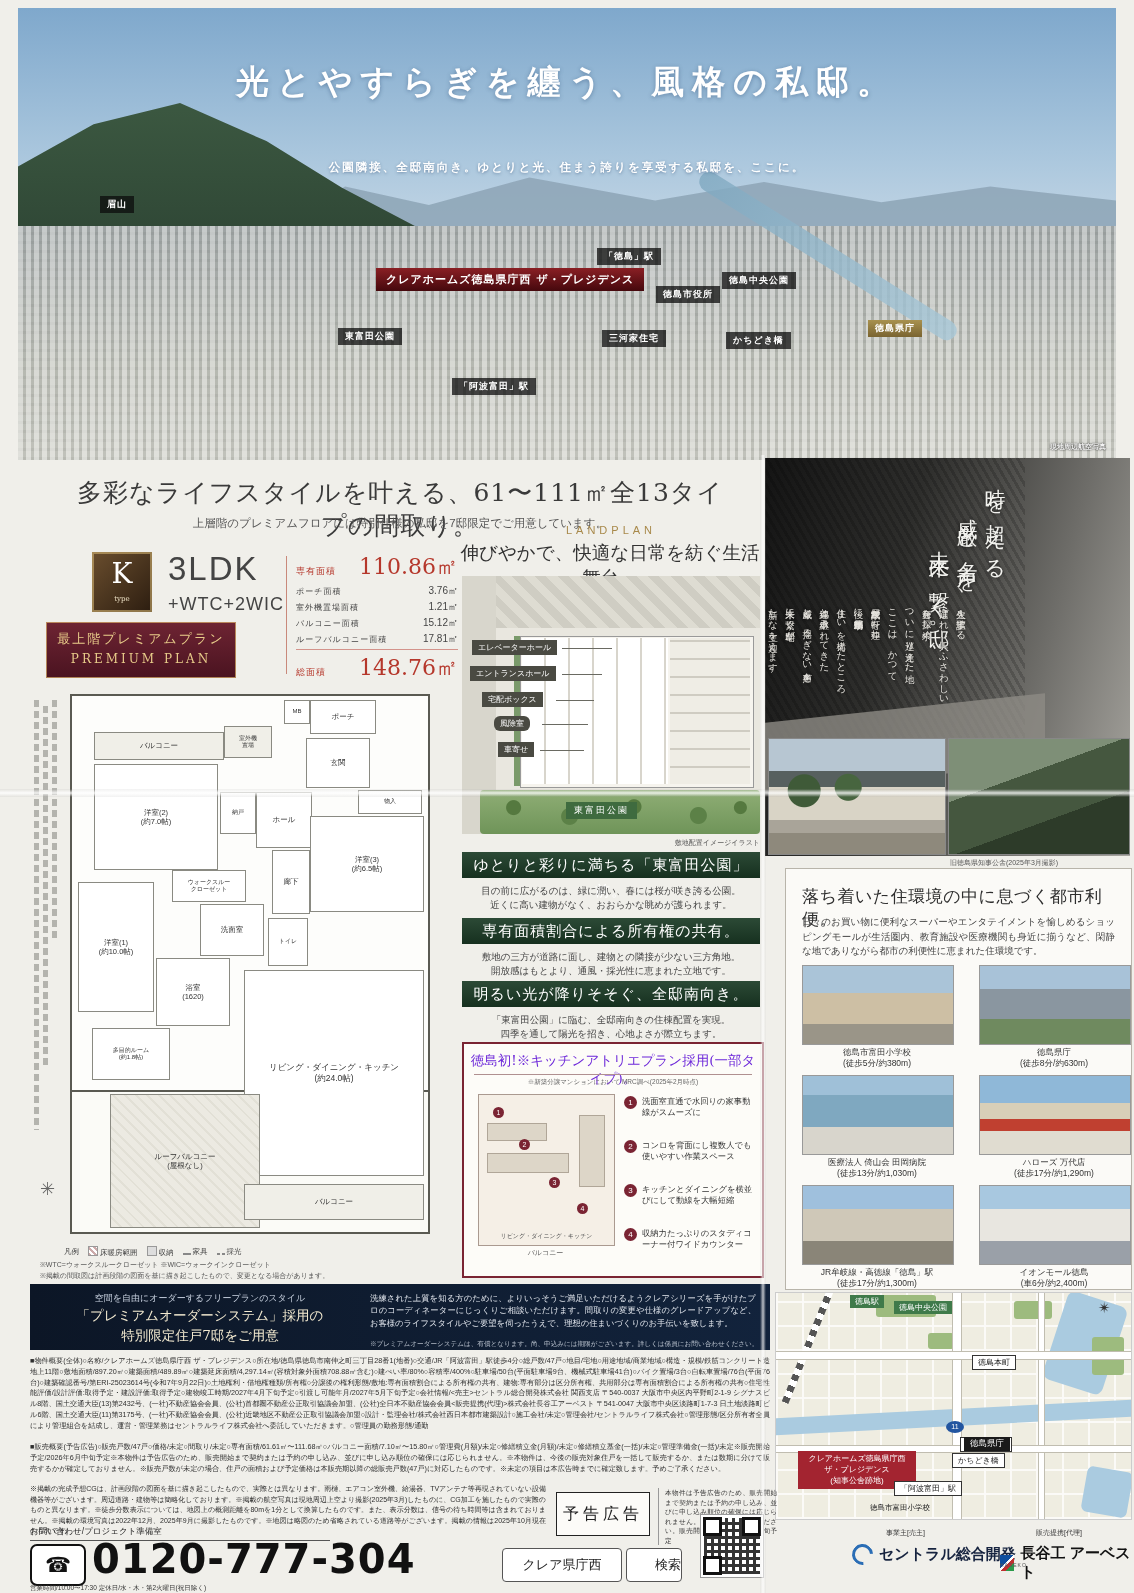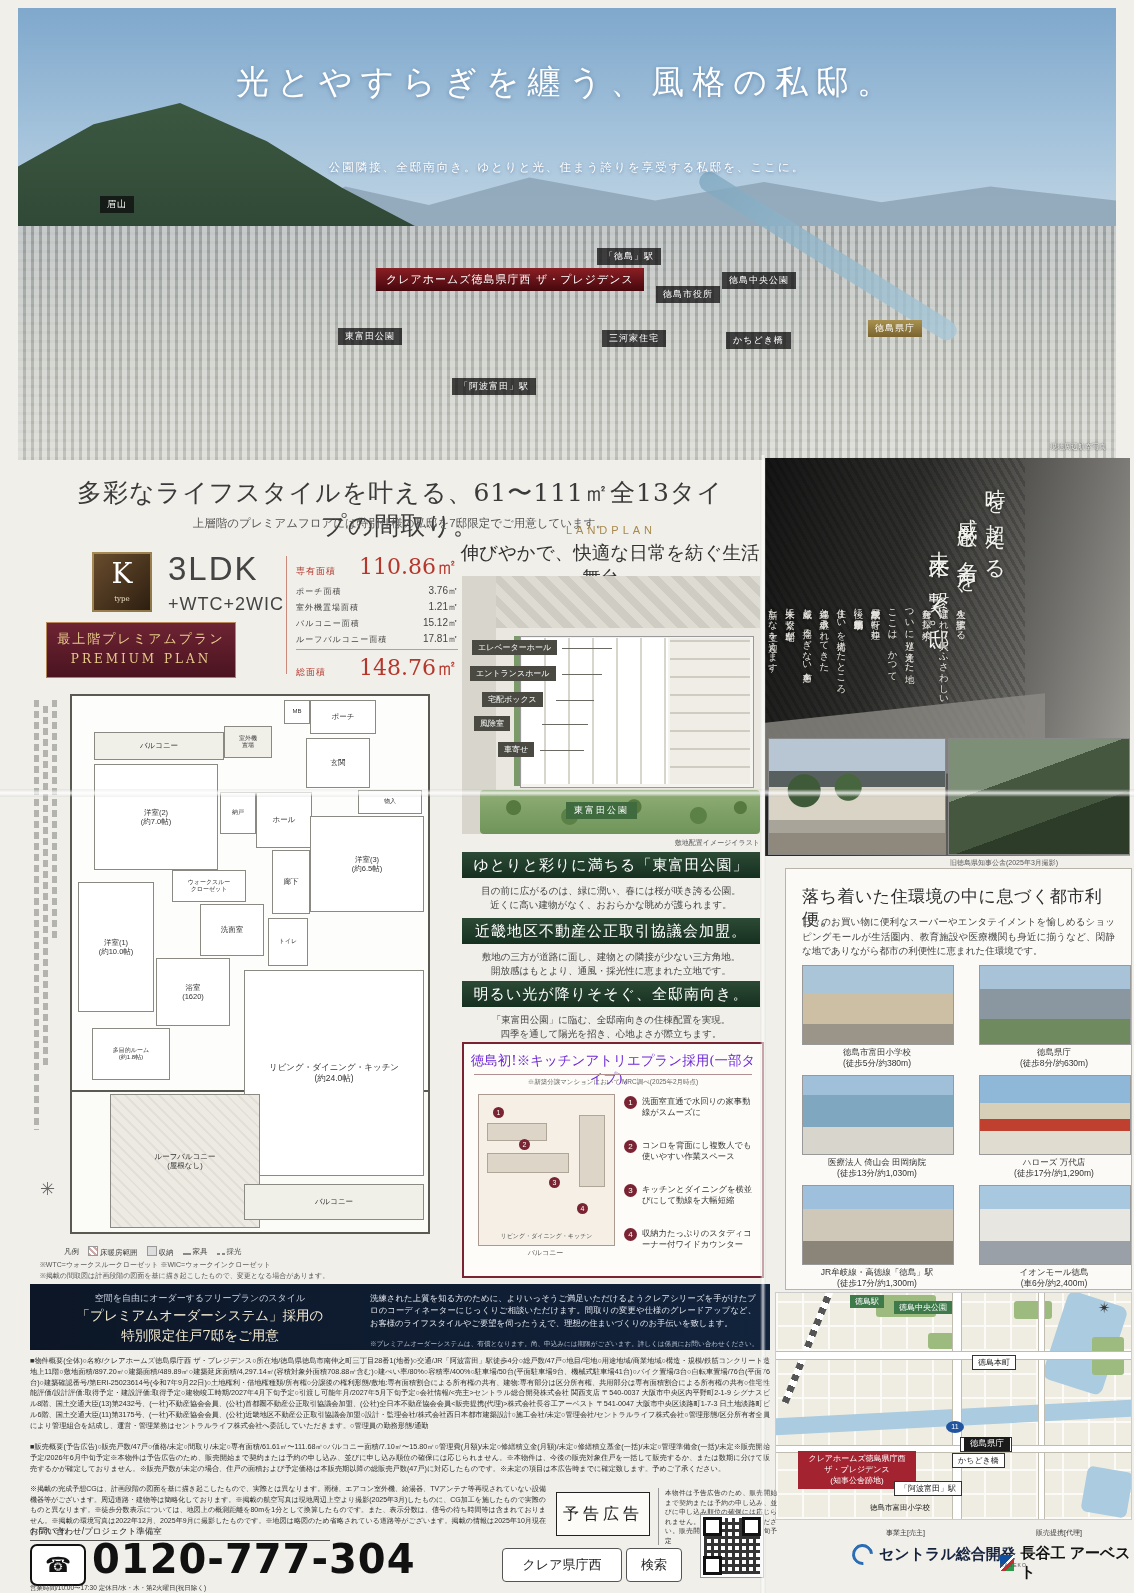--- a/index.html
+++ b/index.html
@@ -2,21 +2,21 @@
 <html><head>
 <meta charset="utf-8">
 <style>
   html,body{margin:0;padding:0;background:#ffffff;}
   #page{position:relative;width:1134px;height:1593px;background:#f0efea;overflow:hidden;
         font-family:"Liberation Sans",sans-serif;color:#333;}
   .serif{font-family:"DejaVu Serif","Liberation Serif",serif;}
   .pre{white-space:pre-line;}
   
   #hero{position:absolute;left:18px;top:8px;width:1098px;height:452px;overflow:hidden;
-        background:linear-gradient(180deg,#7fa8cc 0%,#a9c6dd 32%,#cfdde8 58%,#dfe7ec 100%);}
+        background:linear-gradient(180deg,#7fa8cc 0%,#a9c6dd 32%,#cfdde8 58%,#dfe7ec 100%);font-weight:bold;}
   .mtn-far{position:absolute;left:260px;top:128px;width:838px;height:92px;background:#8fa6b8;opacity:.9;
      clip-path:polygon(0 100%,8% 55%,18% 75%,30% 45%,45% 70%,58% 50%,72% 72%,85% 55%,100% 70%,100% 100%);}
   .mtn-bizan{position:absolute;left:0;top:78px;width:540px;height:212px;
      background:linear-gradient(180deg,#3d5a42,#2a4031);
      clip-path:polygon(0 100%,0 38%,14% 18%,30% 8%,46% 26%,60% 48%,78% 72%,100% 100%);}
   .city{position:absolute;left:0;top:218px;width:1098px;height:234px;
      background:linear-gradient(180deg,#a7adad 0%,#c2c4bc 60%,#cfd0c8 100%);}
   .city-tex{position:absolute;left:0;top:218px;width:1098px;height:234px;opacity:.65;
      background:repeating-linear-gradient(90deg,rgba(255,255,255,.55) 0 5px,rgba(90,95,92,.18) 5px 8px),
                 repeating-linear-gradient(0deg,rgba(0,0,0,.08) 0 3px,transparent 3px 9px);}
@@ -183,21 +183,21 @@
   .c-label{position:absolute;left:30px;top:1526px;font-size:8.5px;color:#222;border-bottom:1px solid #555;
      width:300px;padding-bottom:2px;}
   .c-phoneicon{position:absolute;left:30px;top:1544px;width:52px;height:38px;border:2.5px solid #111;
      border-radius:7px;text-align:center;line-height:38px;font-size:21px;color:#111;background:#fff;}
   .c-phone{position:absolute;left:92px;top:1536px;font-size:40px;color:#111;letter-spacing:1px;font-weight:bold;
      font-family:"DejaVu Sans",sans-serif;}
   .c-hours{position:absolute;left:30px;top:1584px;font-size:6.5px;color:#333;}
   .c-search{position:absolute;left:502px;top:1548px;width:118px;height:32px;border:1.5px solid #555;border-radius:4px;
      background:#fff;text-align:center;line-height:32px;font-size:13px;color:#222;}
   .c-btn{position:absolute;left:626px;top:1548px;width:54px;height:32px;border:1.5px solid #555;border-radius:4px;
-     background:#fff;text-align:center;line-height:32px;font-size:13px;color:#222;}
+     background:#fff;text-align:right;line-height:32px;font-size:13px;color:#222;}
   .qr{position:absolute;left:700px;top:1514px;width:62px;height:62px;background:#fff;border:1px solid #999;}
   .qr-pat{position:absolute;inset:3px;opacity:.85;
      background:repeating-linear-gradient(0deg,#111 0 3px,transparent 3px 7px),
                 repeating-linear-gradient(90deg,#111 0 3px,transparent 3px 7px);}
   .qr-c{position:absolute;width:13px;height:13px;border:3px solid #111;background:#fff;}
   .biz-label{position:absolute;font-size:7px;color:#333;}
   .logo-row{position:absolute;display:flex;align-items:center;gap:6px;}
   .logo-c{width:15px;height:15px;border:3px solid #2a6db5;border-radius:50%;border-right-color:transparent;
      transform:rotate(40deg);}
   .logo-ctext{font-size:15px;font-weight:bold;color:#16233f;letter-spacing:0;}
@@ -332,30 +332,30 @@
     <div class="sp-park"></div>
     <div class="sp-parkband"></div>
     <div class="park-chip" style="left:104px;top:226px;">東富田公園</div>
   </div>
   <div class="sp-chip" style="left:472px;top:640px;">エレベーターホール</div>
   <div class="sp-lead" style="left:562px;top:648px;width:50px;"></div>
   <div class="sp-chip" style="left:470px;top:666px;">エントランスホール</div>
   <div class="sp-lead" style="left:562px;top:674px;width:40px;"></div>
   <div class="sp-chip" style="left:482px;top:692px;">宅配ボックス</div>
   <div class="sp-lead" style="left:556px;top:700px;width:38px;"></div>
-  <div class="sp-chip" style="left:474px;top:716px;">風除室</div>
+  <div class="sp-chip" style="left:494px;top:716px;border-radius:6px;">風除室</div>
   <div class="sp-lead" style="left:542px;top:724px;width:46px;"></div>
   <div class="sp-chip" style="left:498px;top:742px;">車寄せ</div>
   <div class="sp-lead" style="left:540px;top:750px;width:44px;"></div>
   <div class="sp-cap">敷地配置イメージイラスト</div>
 
   <div class="fbar serif" style="top:852px;">ゆとりと彩りに満ちる「東富田公園」前。</div>
   <div class="fbody pre" style="top:884px;">目の前に広がるのは、緑に潤い、春には桜が咲き誇る公園。
 近くに高い建物がなく、おおらかな眺めが護られます。</div>
-  <div class="fbar serif" style="top:918px;">近畿地区不動産公正取引協議会加盟。</div>
+  <div class="fbar serif" style="top:918px;">専有面積割合による所有権の共有。</div>
   <div class="fbody pre" style="top:950px;">敷地の三方が道路に面し、建物との隣接が少ない三方角地。
 開放感はもとより、通風・採光性に恵まれた立地です。</div>
   <div class="fbar serif" style="top:981px;">明るい光が降りそそぐ、全邸南向き。</div>
   <div class="fbody pre" style="top:1013px;">「東富田公園」に臨む、全邸南向きの住棟配置を実現。
 四季を通して陽光を招き、心地よさが際立ちます。</div>
 
   <div id="kbox">
     <div class="k-title serif">徳島初!※キッチンアトリエプラン採用(一部タイプ)。</div>
     <div class="k-rule"></div>
     <div class="k-note">※新築分譲マンションにおいて MRC調べ(2025年2月時点)</div>

